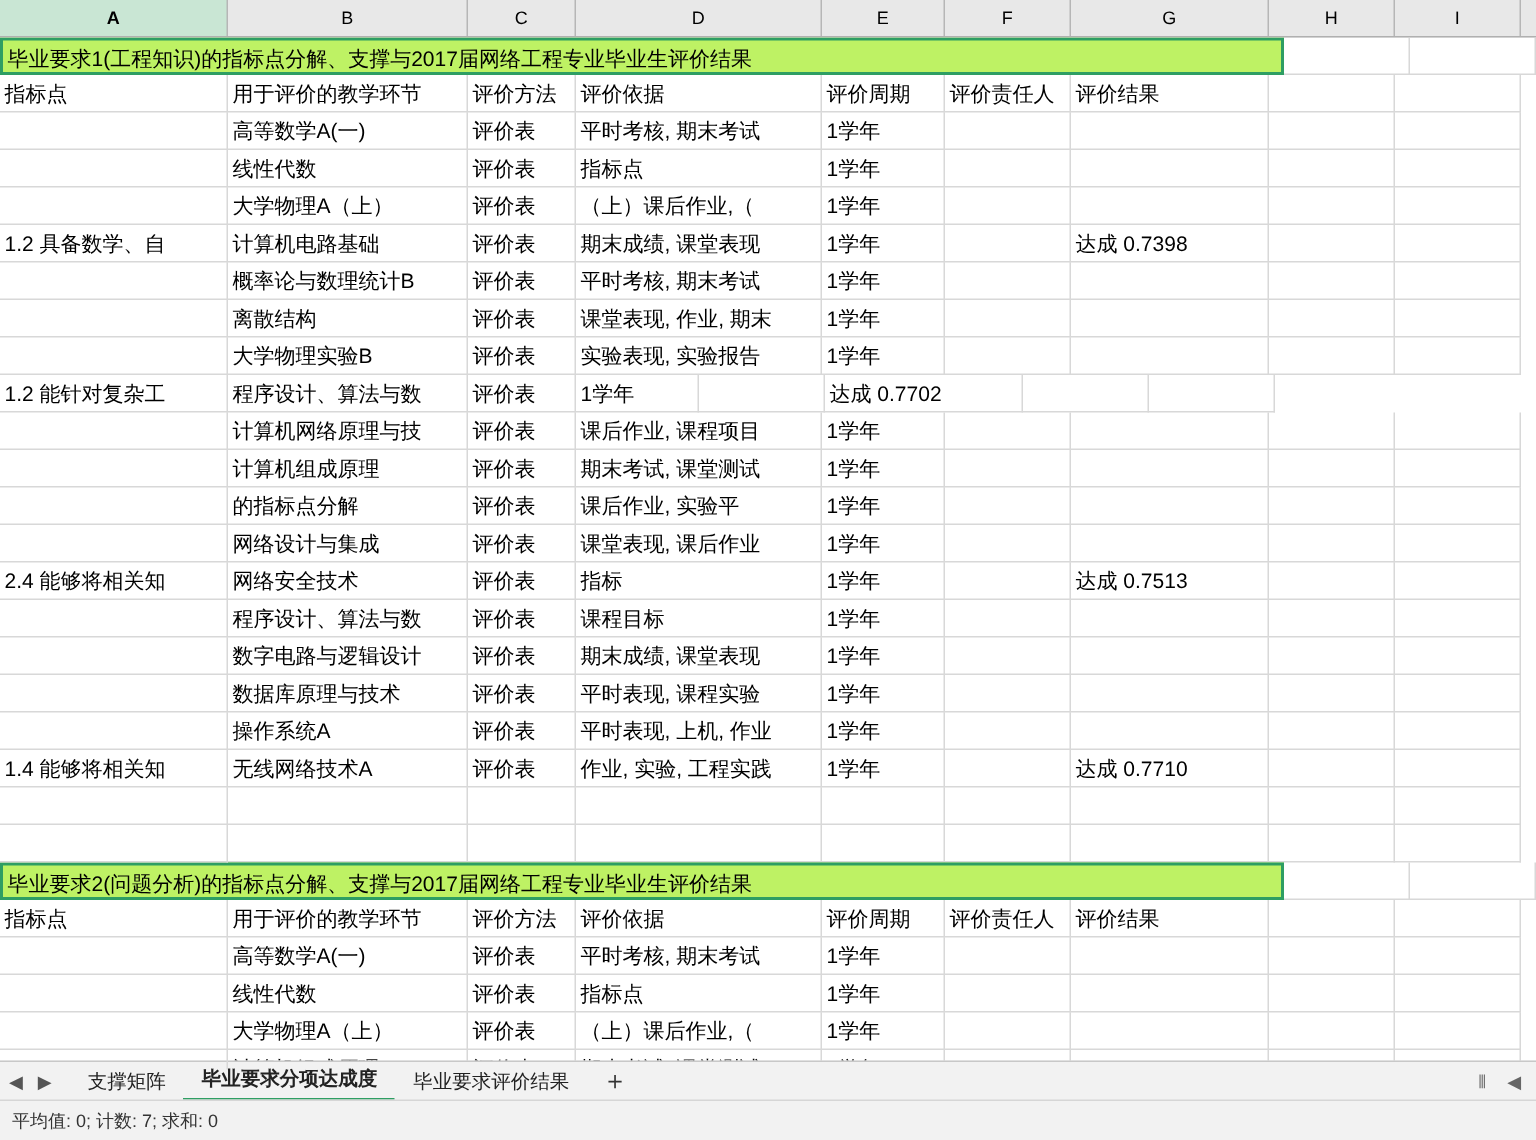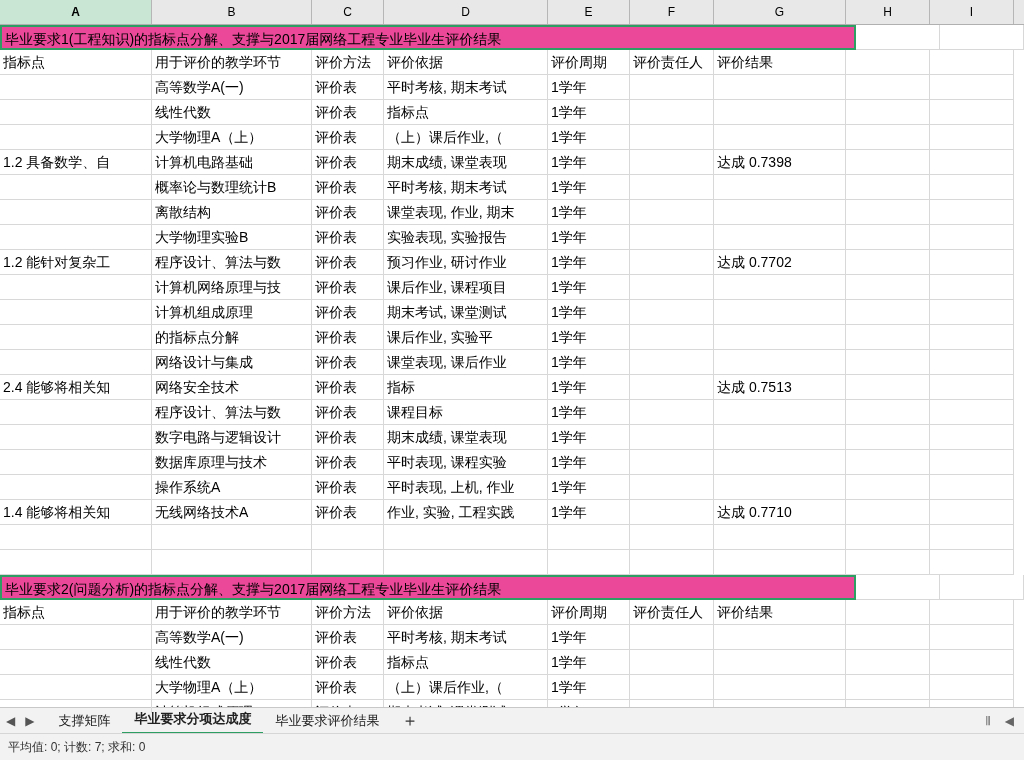--- a/index.html
+++ b/index.html
@@ -50,21 +50,21 @@
     white-space:nowrap;overflow:hidden;
     font-size:14px;
   }
   .row .c.blank{color:transparent;}
   .banner{
     position:relative;
   }
   .banner .c.title{
     border:2px solid #2e9e63;
     border-right:2px solid #2e9e63;
-    background:#ec4899;
+    background:#bef264;
     font-size:14px;
     padding-left:3px;
     overflow:visible;
   }
   .spanwide{width:856px;}
 
   
   .ovf{overflow:visible;position:relative;z-index:2;}
 
   
@@ -200,21 +200,20 @@
         <div class="c cE">1学年</div>
         <div class="c cF"></div>
         <div class="c cG"></div>
         <div class="c cH"></div>
         <div class="c cI"></div>
       </div>
       <div class="row">
         <div class="c cA ovf">1.2 能针对复杂工</div>
         <div class="c cB">程序设计、算法与数</div>
         <div class="c cC">评价表</div>
-        <div class="c cD">预习作业, 研讨作业</div>
         <div class="c cE">1学年</div>
         <div class="c cF"></div>
         <div class="c cG">达成 0.7702</div>
         <div class="c cH"></div>
         <div class="c cI"></div>
       </div>
       <div class="row">
         <div class="c cA ovf"></div>
         <div class="c cB">计算机网络原理与技</div>
         <div class="c cC">评价表</div>

